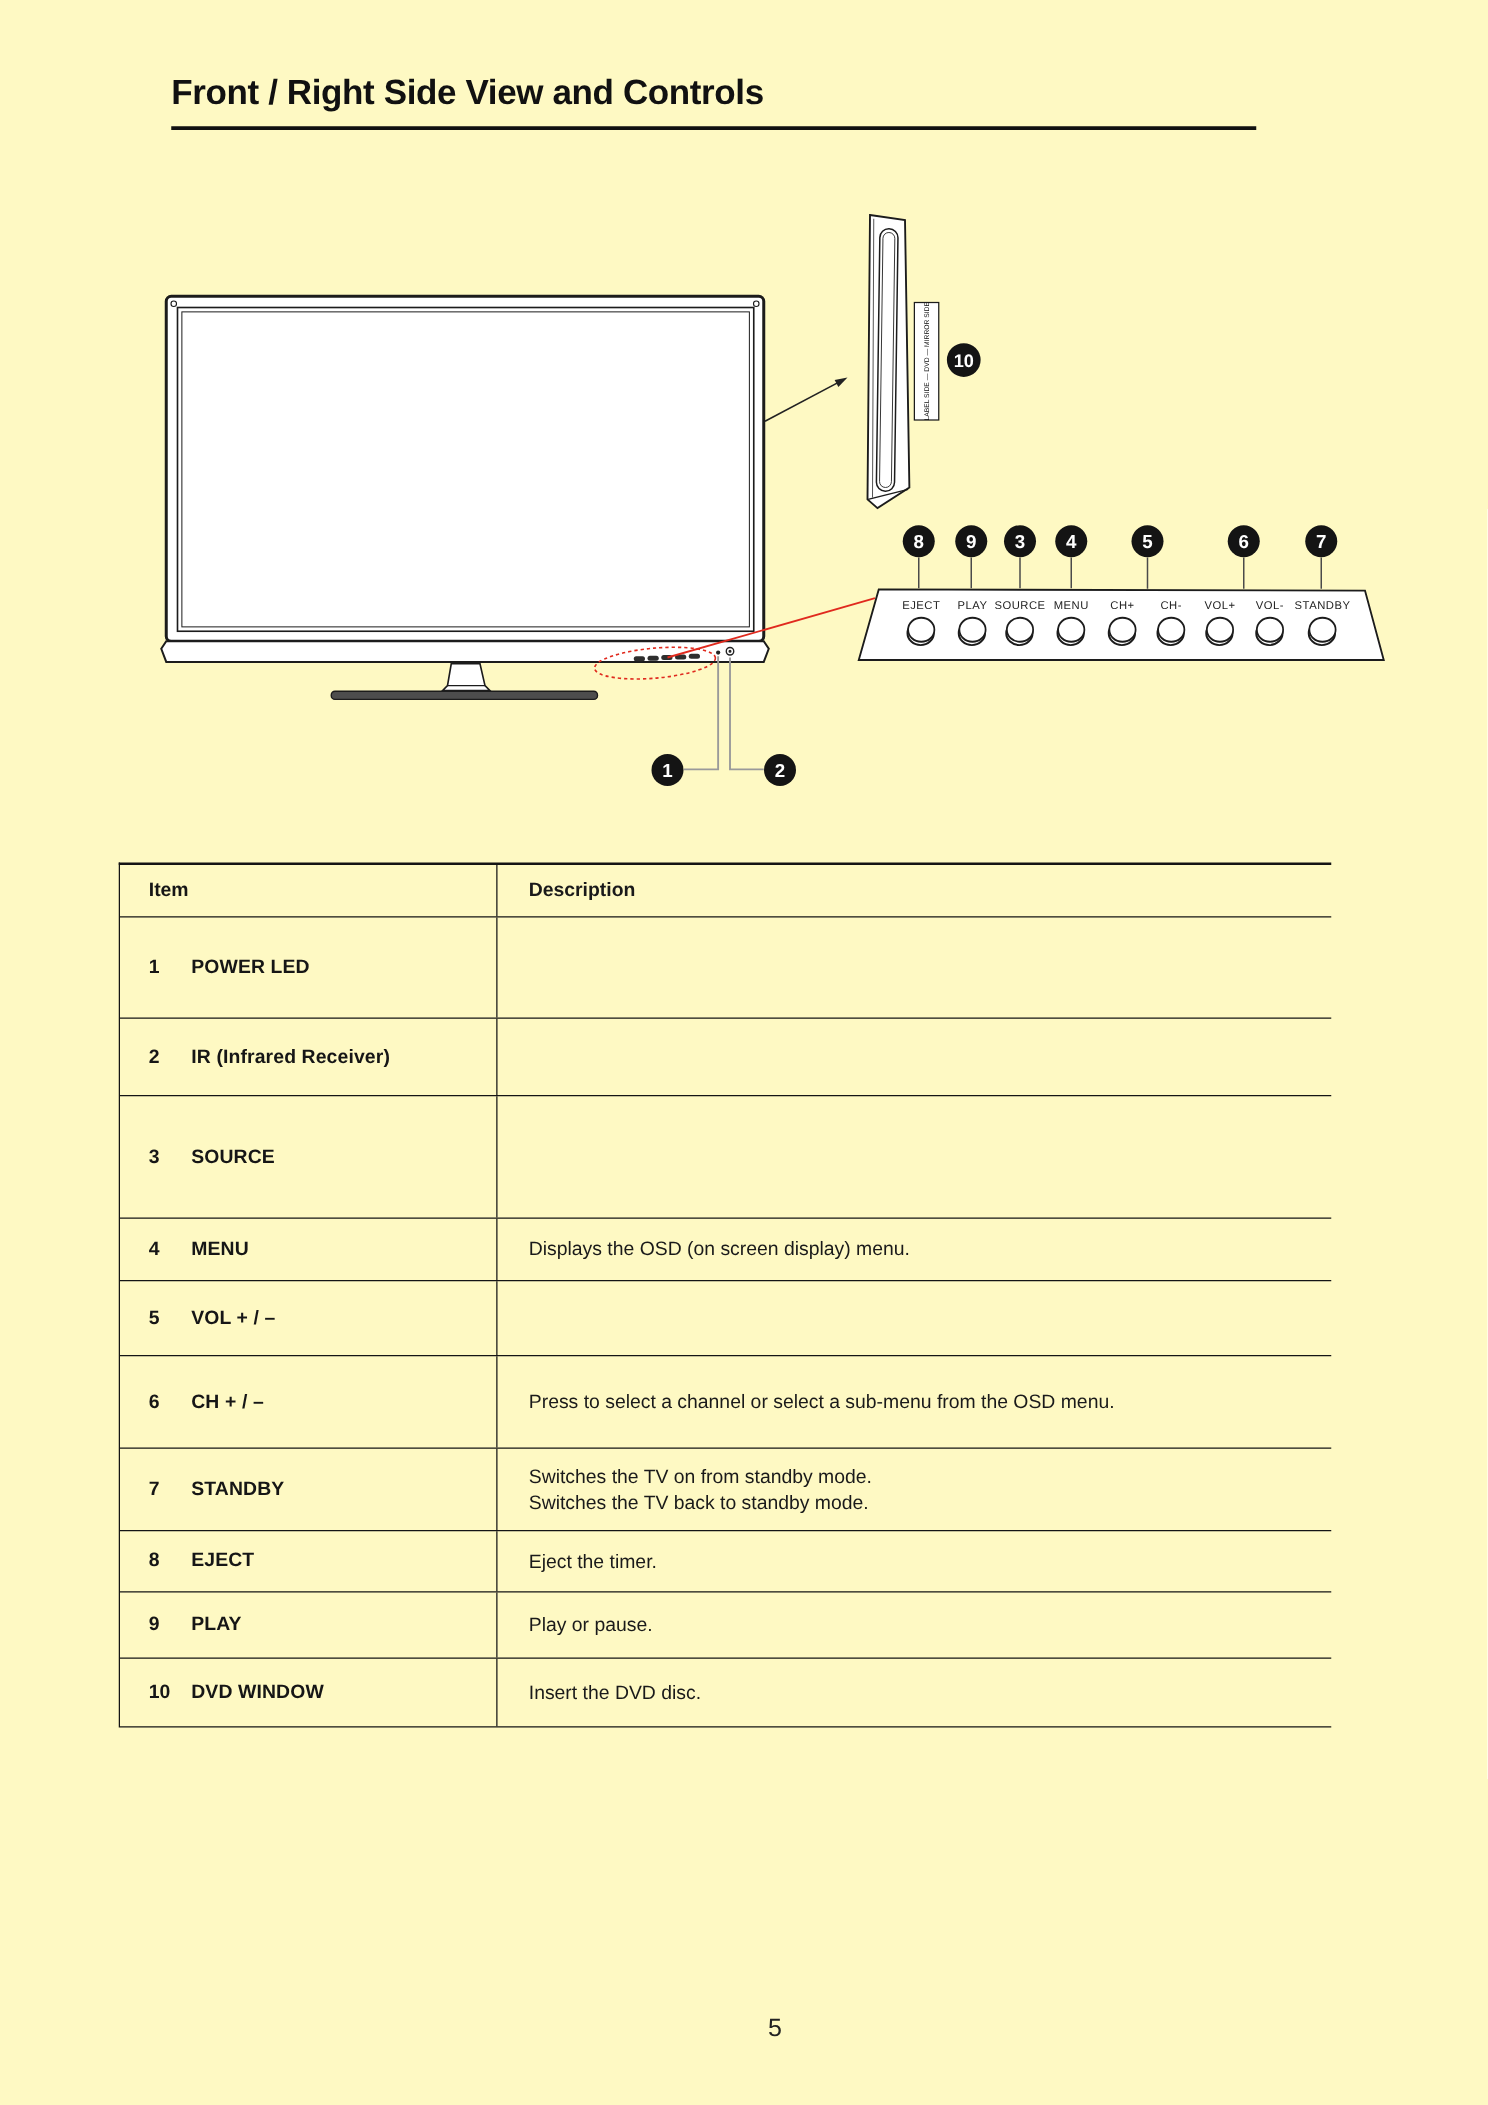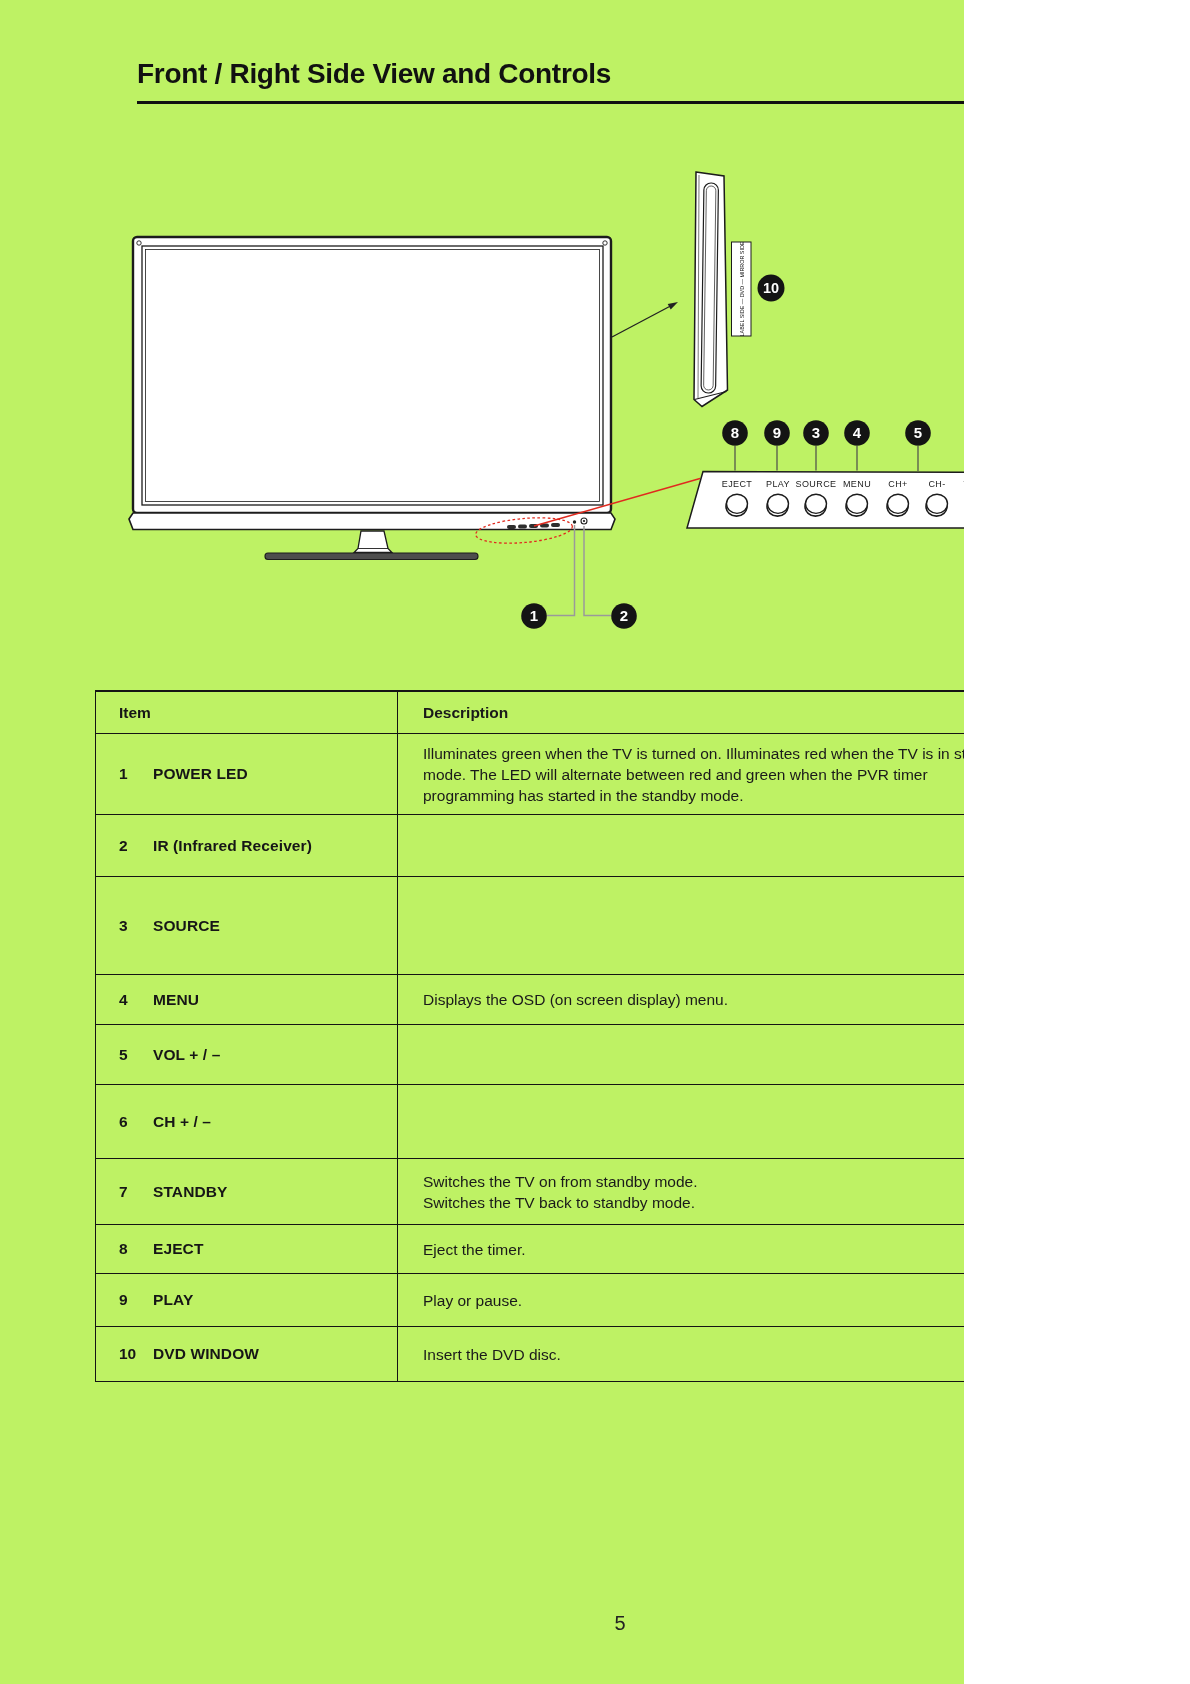--- a/index.html
+++ b/index.html
@@ -1,20 +1,20 @@
 <!DOCTYPE html>
 <html><head>
 <meta charset="utf-8">
 <style>
   html,body { margin:0; padding:0; background:#ffffff; }
   .page {
     position: relative;
-    width: 964px;
+    width: 1190px;
     height: 1684px;
-    background: #bef264;
+    background: #fef9c3;
     font-family: "Liberation Sans", sans-serif;
     color: #161616;
     overflow: hidden;
   }
   .title {
     position: absolute;
     left: 137px; top: 58px;
     font-size: 28px;
     font-weight: bold;
     letter-spacing: -0.3px;
@@ -275,23 +275,20 @@
     <div class="tr th" style="height:42px;text-align:right;">
       <div class="td-item">Item</div>
       <div class="td-desc">Description</div>
     </div>
 
     <div class="tr" style="height:81px;">
       <div class="td-item">
         <span class="item-num">1</span>
         <span class="item-label">POWER LED</span>
       </div>
-      <div class="td-desc">Illuminates green when the TV is turned on. Illuminates red when the TV is in standby
-mode. The LED will alternate between red and green when the PVR timer
-programming has started in the standby mode.</div>
     </div>
 
     <div class="tr" style="height:62px;">
       <div class="td-item">
         <span class="item-num">2</span>
         <span class="item-label">IR (Infrared Receiver)</span>
       </div>
     </div>
 
     <div class="tr" style="height:98px;">
@@ -314,20 +311,21 @@
         <span class="item-num">5</span>
         <span class="item-label">VOL + / –</span>
       </div>
     </div>
 
     <div class="tr" style="height:74px;">
       <div class="td-item">
         <span class="item-num">6</span>
         <span class="item-label">CH + / –</span>
       </div>
+      <div class="td-desc">Press to select a channel or select a sub-menu from the OSD menu.</div>
     </div>
 
     <div class="tr" style="height:66px;">
       <div class="td-item">
         <span class="item-num">7</span>
         <span class="item-label">STANDBY</span>
       </div>
       <div class="td-desc">Switches the TV on from standby mode.
 Switches the TV back to standby mode.</div>
     </div>

